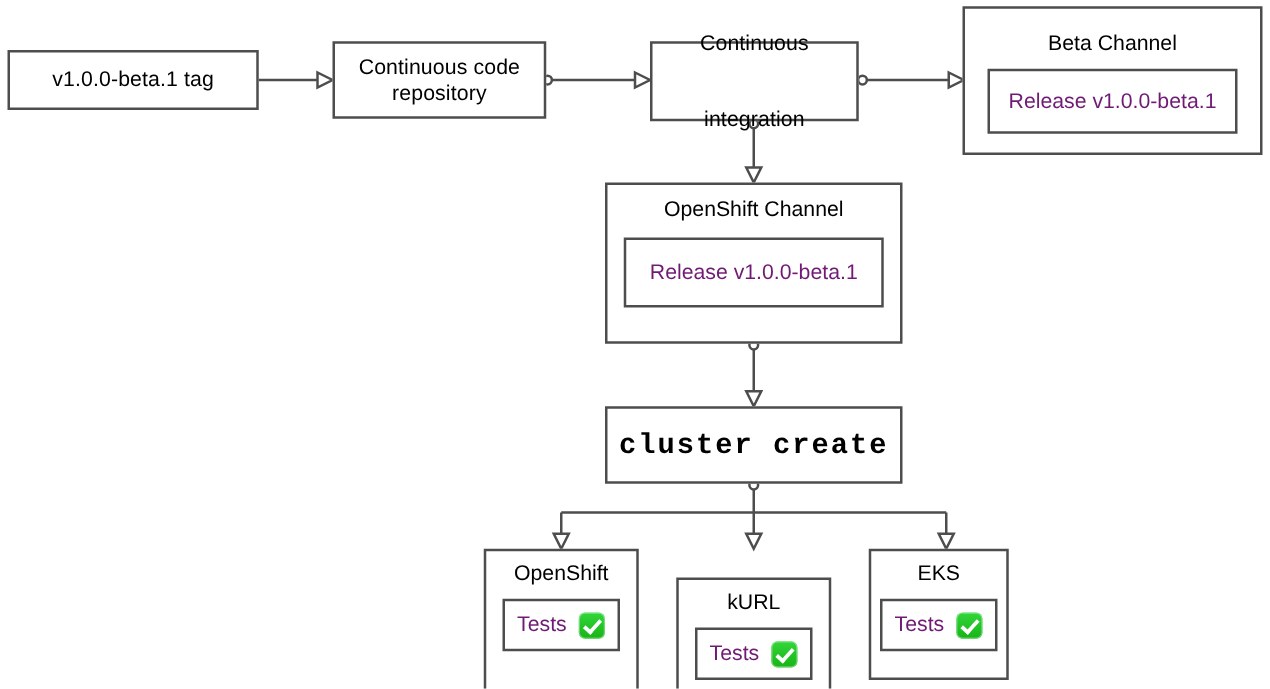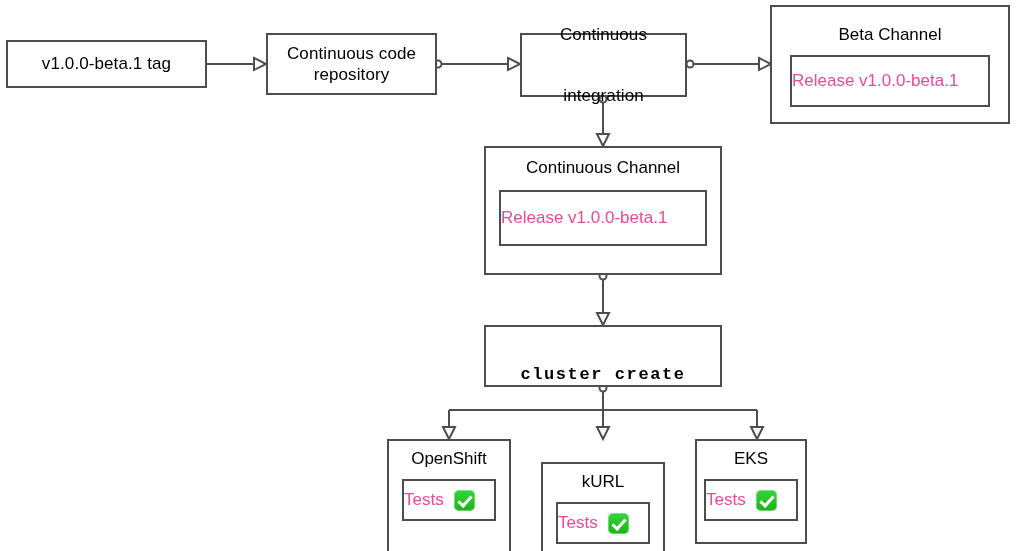--- a/index.html
+++ b/index.html
@@ -29,23 +29,22 @@
     align-items: center;
     justify-content: center;
     text-align: center;
     font-size: 17px;
     line-height: 1.25;
     letter-spacing: 0.1px;
   }
   .node.mono {
     font-family: "Liberation Mono", "DejaVu Sans Mono", monospace;
     font-weight: bold;
-    font-size: 17px;
+    font-size: 23px;
     letter-spacing: 1.6px;
-    justify-content: flex-end;
   }
   .container-node {
     position: absolute;
     box-sizing: border-box;
     border: 2px solid #4d4d4d;
     background: #ffffff;
     display: flex;
     flex-direction: column;
     align-items: center;
   }
@@ -54,23 +53,23 @@
     color: #000000;
     line-height: 1.2;
     white-space: nowrap;
   }
   .inner-box {
     box-sizing: border-box;
     border: 2px solid #4d4d4d;
     background: #ffffff;
     display: flex;
     align-items: center;
-    justify-content: flex-start;
+    justify-content: center;
     font-size: 17px;
-    color: #ec4899;
+    color: #701a75;
     white-space: nowrap;
     gap: 10px;
   }
   .check-icon {
     display: inline-block;
     width: 21px;
     height: 21px;
     border-radius: 5px;
     background: linear-gradient(#33d63a, #17b416);
     position: relative;
@@ -174,21 +173,21 @@
   </div>
 
   <div class="container-node" style="left:770px; top:5px; width:240px; height:119px; padding-top:18px;">
     <div class="container-title">Beta Channel</div>
     <div class="inner-box" style="margin-top:10px; width:200px; height:52px;">
       <span>Release v1.0.0-beta.1</span>
     </div>
   </div>
 
   <div class="container-node" style="left:484px; top:146px; width:238px; height:129px; padding-top:10px;">
-    <div class="container-title">Continuous Channel</div>
+    <div class="container-title">OpenShift Channel</div>
     <div class="inner-box" style="margin-top:12px; width:208px; height:56px;">
       <span>Release v1.0.0-beta.1</span>
     </div>
   </div>
 
   <div class="node mono" style="left:484px; top:325px; width:238px; height:62px;">
     <span>cluster create</span>
   </div>
 
   <div class="container-node" style="left:387px; top:439px; width:124px; height:125px; padding-top:8px;">

